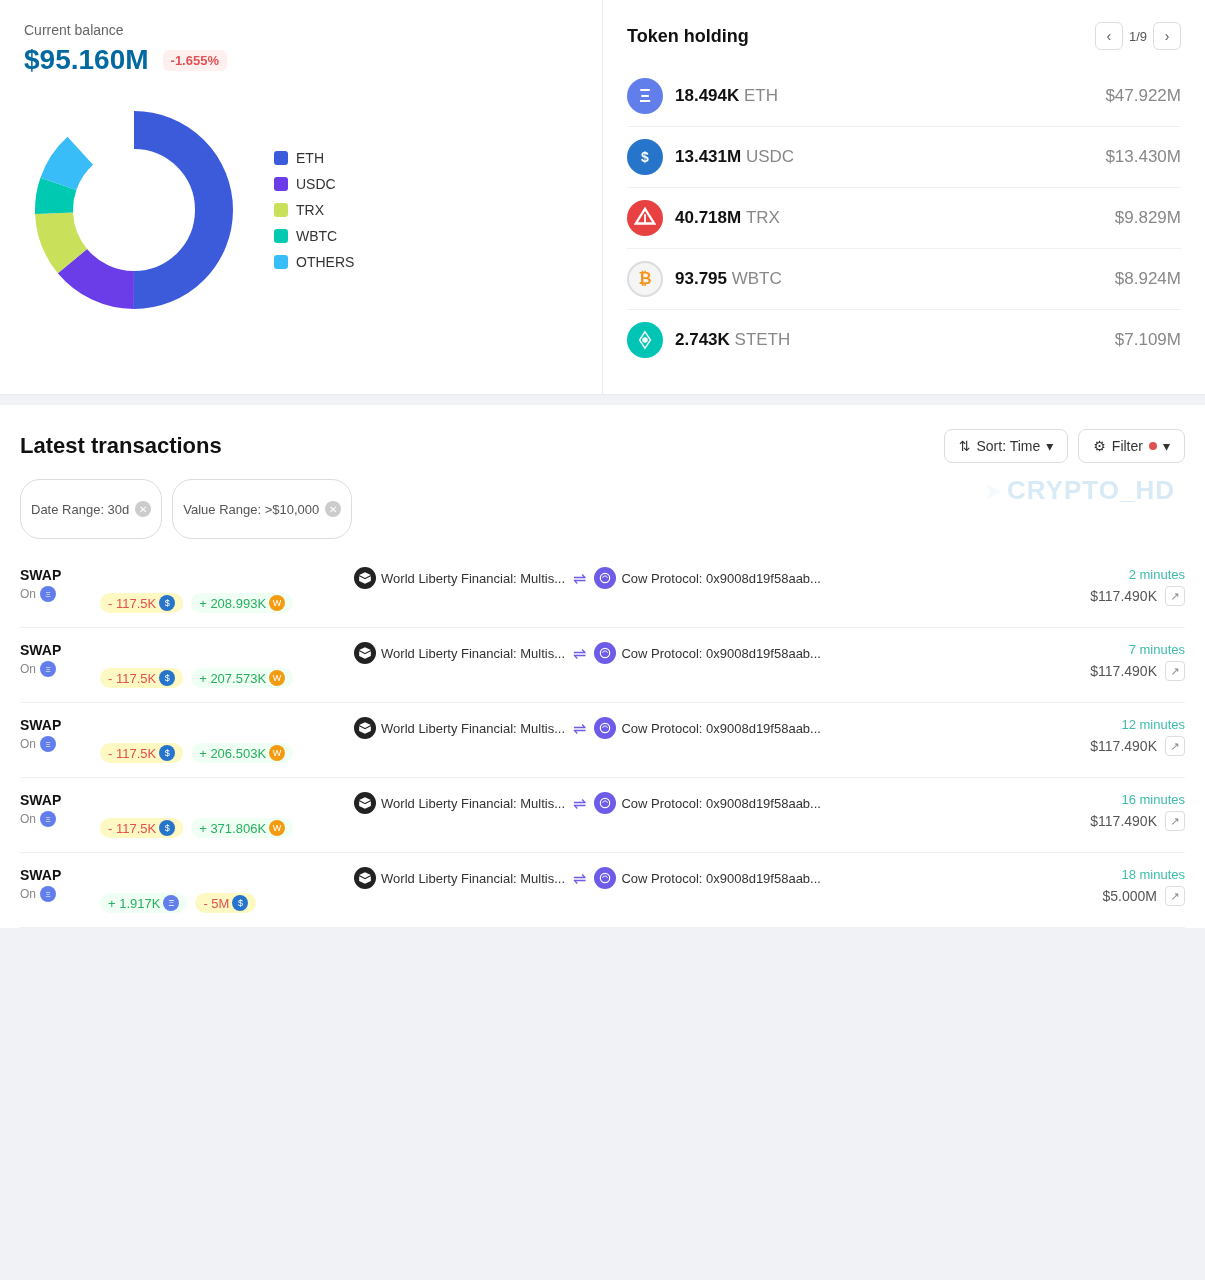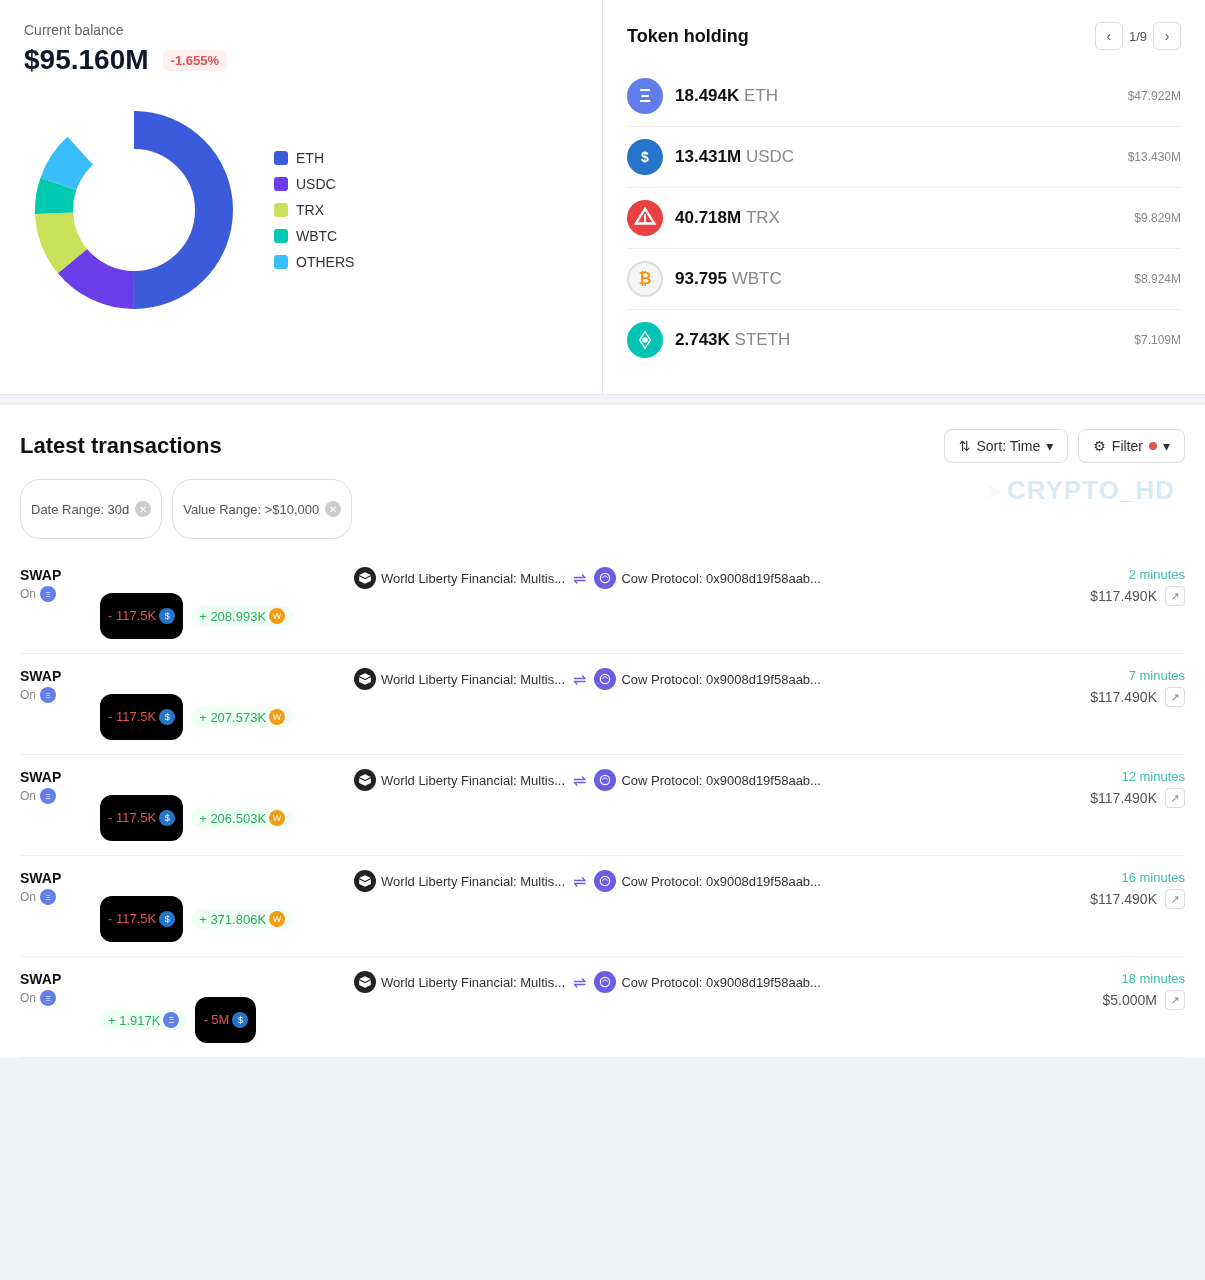--- a/index.html
+++ b/index.html
@@ -26,21 +26,21 @@
     .balance-row {
       display: flex;
       align-items: center;
       gap: 14px;
       margin-bottom: 16px;
     }
 
     .balance-amount {
       font-size: 28px;
       font-weight: 700;
-      color: #0f172a;
+      color: #0369a1;
     }
 
     .balance-change {
       background: #fff0f0;
       color: #e05252;
       font-size: 13px;
       font-weight: 600;
       padding: 3px 8px;
       border-radius: 6px;
     }
@@ -149,21 +149,21 @@
       color: #111;
       flex: 1;
     }
 
     .token-name span {
       color: #888;
       font-weight: 400;
     }
 
     .token-value {
-      font-size: 12px;
+      font-size: 17px;
       color: #888;
       font-weight: 400;
     }
 
     .bottom-section {
       background: #fff;
       margin-top: 10px;
       padding: 24px 20px 0;
     }
 
@@ -338,26 +338,26 @@
 
     .tx-amounts {
       display: flex;
       align-items: center;
       gap: 8px;
       flex-wrap: wrap;
     }
 
     .amount-neg {
       display: flex;
-      align-items: flex-start;
+      align-items: flex-end;
       gap: 3px;
       font-size: 13px;
       color: #e05252;
-      background: #000000;
-      padding: 15px 8px;
+      background: #fef9c3;
+      padding: 2px 8px;
       border-radius: 12px;
     }
 
     .amount-pos {
       display: flex;
       align-items: center;
       gap: 3px;
       font-size: 13px;
       color: #27ae60;
       background: #f0fff4;

